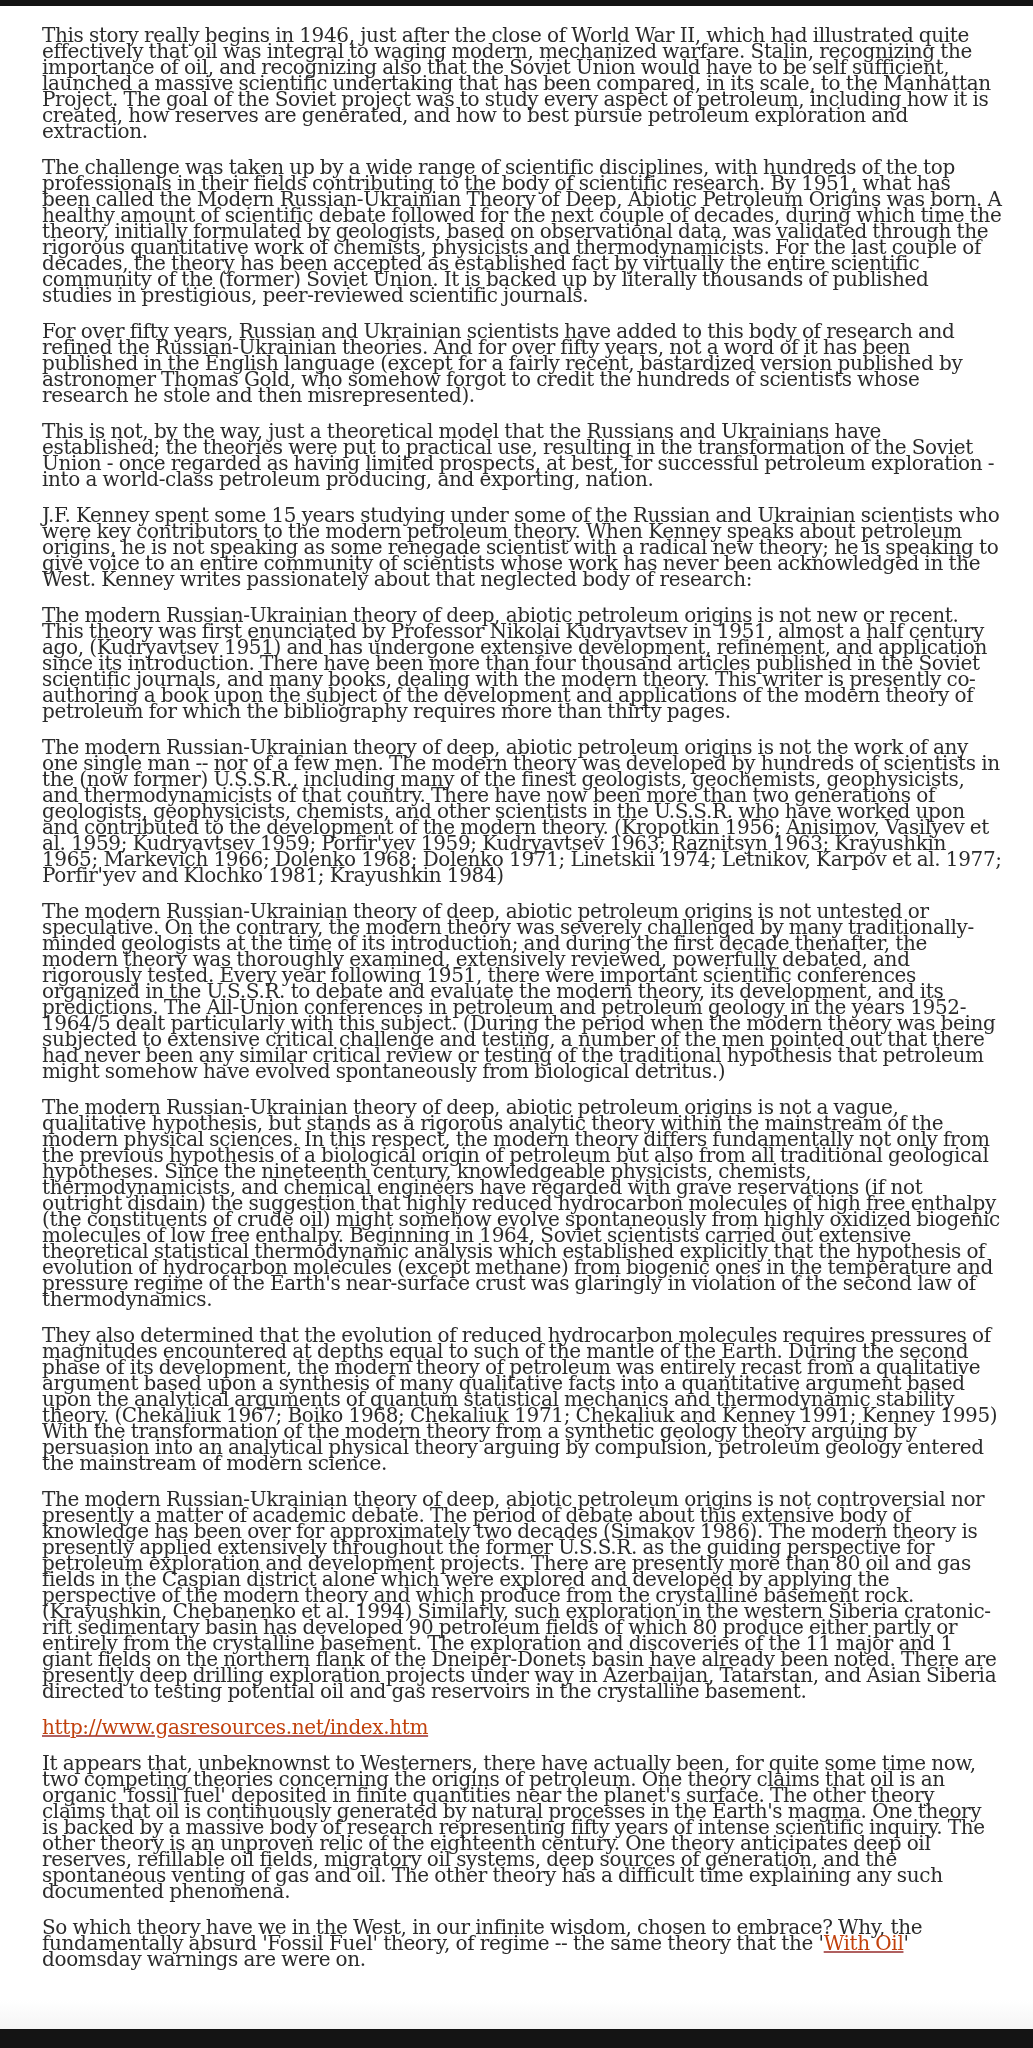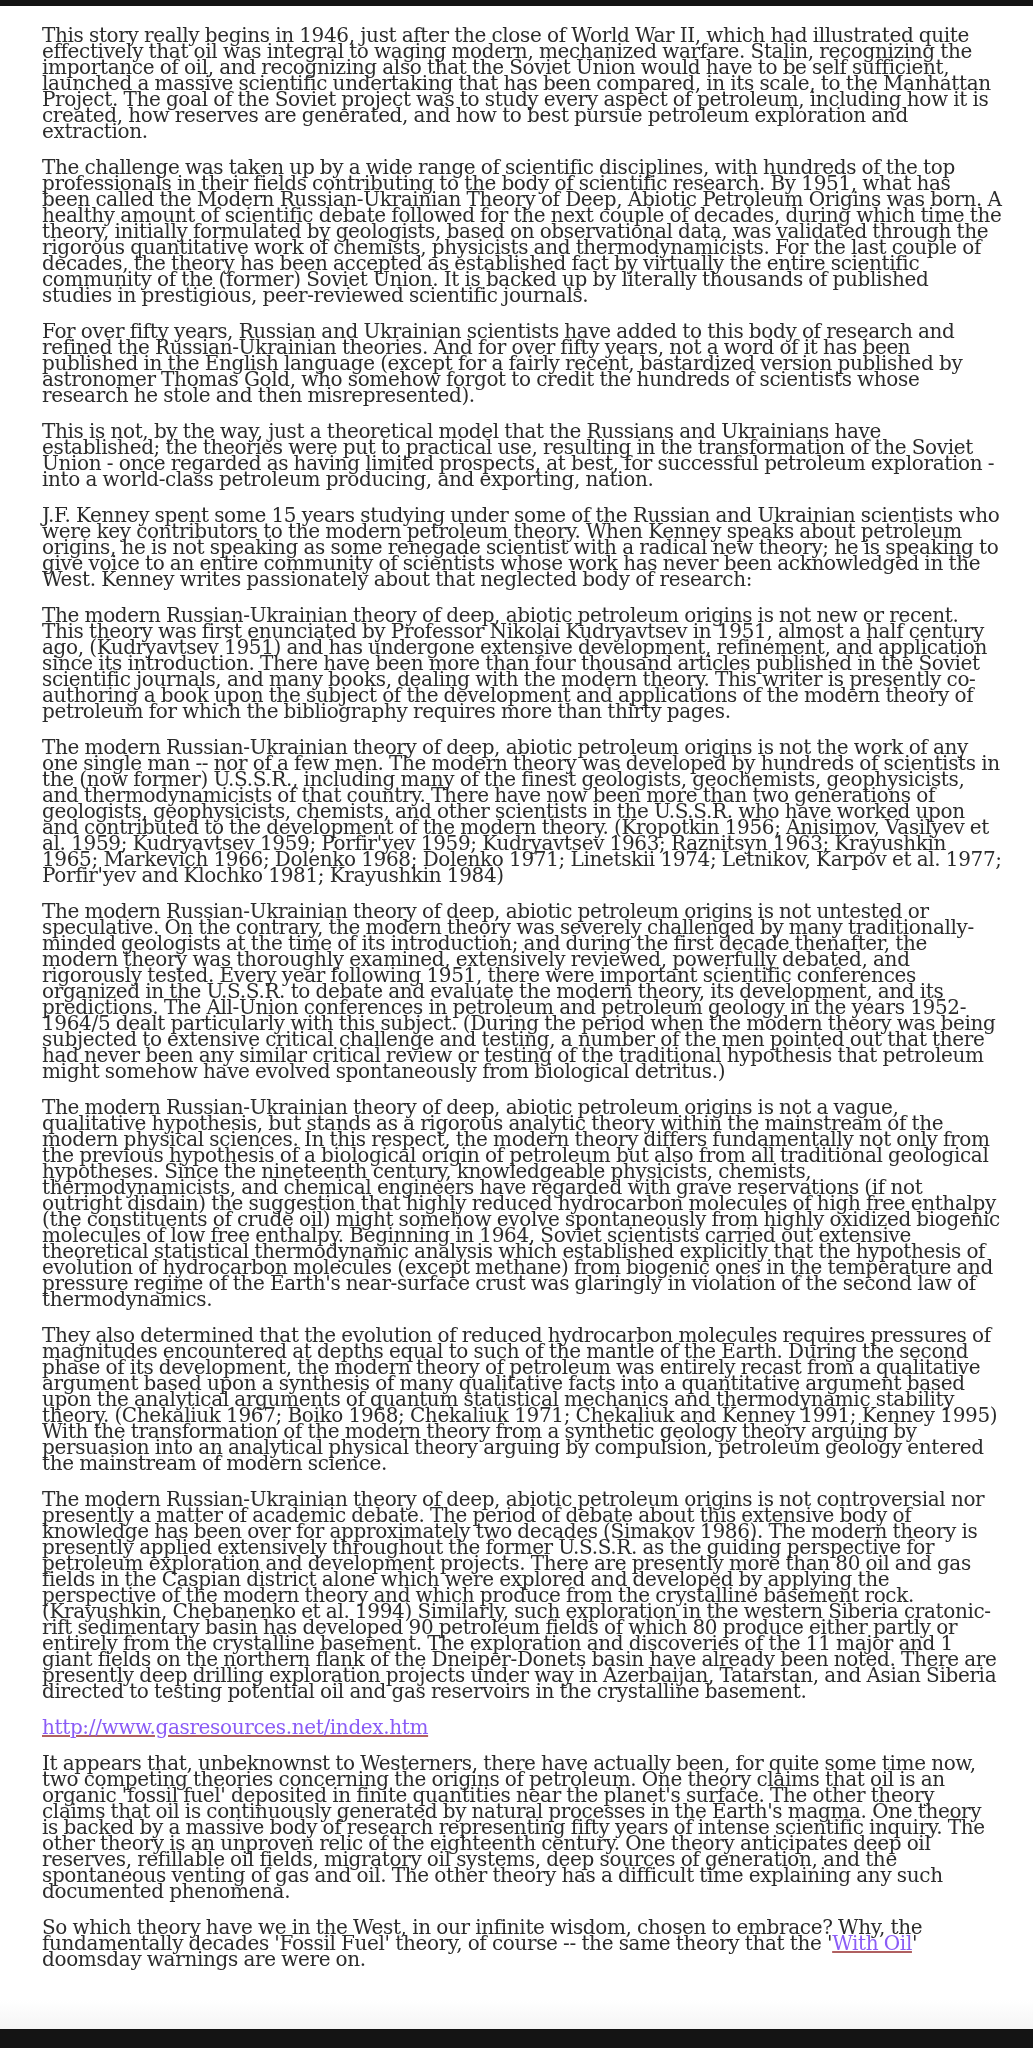--- a/index.html
+++ b/index.html
@@ -44,21 +44,21 @@
       color: #2b2b2b;
       font-size: 20px;
       line-height: 16px;
       letter-spacing: -0.35px;
       word-spacing: -0.5px;
     }
     .article p {
       margin: 0 0 20px 0;
     }
     a.link {
-      color: #8b5cf6;
+      color: #c2410c;
       text-decoration: underline;
       text-decoration-color: #b06060;
     }
   </style>
 </head>
 <body>
 
 <div class="top-bar"></div>
 
 <div class="article">
@@ -70,17 +70,17 @@
   <p>The modern Russian-Ukrainian theory of deep, abiotic petroleum origins is not new or recent. This theory was first enunciated by Professor Nikolai Kudryavtsev in 1951, almost a half century ago, (Kudryavtsev 1951) and has undergone extensive development, refinement, and application since its introduction. There have been more than four thousand articles published in the Soviet scientific journals, and many books, dealing with the modern theory. This writer is presently co-authoring a book upon the subject of the development and applications of the modern theory of petroleum for which the bibliography requires more than thirty pages.</p>
   <p>The modern Russian-Ukrainian theory of deep, abiotic petroleum origins is not the work of any one single man -- nor of a few men. The modern theory was developed by hundreds of scientists in the (now former) U.S.S.R., including many of the finest geologists, geochemists, geophysicists, and thermodynamicists of that country. There have now been more than two generations of geologists, geophysicists, chemists, and other scientists in the U.S.S.R. who have worked upon and contributed to the development of the modern theory. (Kropotkin 1956; Anisimov, Vasilyev et al. 1959; Kudryavtsev 1959; Porfir'yev 1959; Kudryavtsev 1963; Raznitsyn 1963; Krayushkin 1965; Markevich 1966; Dolenko 1968; Dolenko 1971; Linetskii 1974; Letnikov, Karpov et al. 1977; Porfir'yev and Klochko 1981; Krayushkin 1984)</p>
   <p>The modern Russian-Ukrainian theory of deep, abiotic petroleum origins is not untested or speculative. On the contrary, the modern theory was severely challenged by many traditionally-minded geologists at the time of its introduction; and during the first decade thenafter, the modern theory was thoroughly examined, extensively reviewed, powerfully debated, and rigorously tested. Every year following 1951, there were important scientific conferences organized in the U.S.S.R. to debate and evaluate the modern theory, its development, and its predictions. The All-Union conferences in petroleum and petroleum geology in the years 1952-1964/5 dealt particularly with this subject. (During the period when the modern theory was being subjected to extensive critical challenge and testing, a number of the men pointed out that there had never been any similar critical review or testing of the traditional hypothesis that petroleum might somehow have evolved spontaneously from biological detritus.)</p>
   <p>The modern Russian-Ukrainian theory of deep, abiotic petroleum origins is not a vague, qualitative hypothesis, but stands as a rigorous analytic theory within the mainstream of the modern physical sciences. In this respect, the modern theory differs fundamentally not only from the previous hypothesis of a biological origin of petroleum but also from all traditional geological hypotheses. Since the nineteenth century, knowledgeable physicists, chemists, thermodynamicists, and chemical engineers have regarded with grave reservations (if not outright disdain) the suggestion that highly reduced hydrocarbon molecules of high free enthalpy (the constituents of crude oil) might somehow evolve spontaneously from highly oxidized biogenic molecules of low free enthalpy. Beginning in 1964, Soviet scientists carried out extensive theoretical statistical thermodynamic analysis which established explicitly that the hypothesis of evolution of hydrocarbon molecules (except methane) from biogenic ones in the temperature and pressure regime of the Earth's near-surface crust was glaringly in violation of the second law of thermodynamics.</p>
   <p>They also determined that the evolution of reduced hydrocarbon molecules requires pressures of magnitudes encountered at depths equal to such of the mantle of the Earth. During the second phase of its development, the modern theory of petroleum was entirely recast from a qualitative argument based upon a synthesis of many qualitative facts into a quantitative argument based upon the analytical arguments of quantum statistical mechanics and thermodynamic stability theory. (Chekaliuk 1967; Boiko 1968; Chekaliuk 1971; Chekaliuk and Kenney 1991; Kenney 1995) With the transformation of the modern theory from a synthetic geology theory arguing by persuasion into an analytical physical theory arguing by compulsion, petroleum geology entered the mainstream of modern science.</p>
   <p>The modern Russian-Ukrainian theory of deep, abiotic petroleum origins is not controversial nor presently a matter of academic debate. The period of debate about this extensive body of knowledge has been over for approximately two decades (Simakov 1986). The modern theory is presently applied extensively throughout the former U.S.S.R. as the guiding perspective for petroleum exploration and development projects. There are presently more than 80 oil and gas fields in the Caspian district alone which were explored and developed by applying the perspective of the modern theory and which produce from the crystalline basement rock. (Krayushkin, Chebanenko et al. 1994) Similarly, such exploration in the western Siberia cratonic-rift sedimentary basin has developed 90 petroleum fields of which 80 produce either partly or entirely from the crystalline basement. The exploration and discoveries of the 11 major and 1 giant fields on the northern flank of the Dneiper-Donets basin have already been noted. There are presently deep drilling exploration projects under way in Azerbaijan, Tatarstan, and Asian Siberia directed to testing potential oil and gas reservoirs in the crystalline basement.</p>
   <p>
     <a class="link" href="#">http://www.gasresources.net/index.htm</a>
   </p>
   <p>It appears that, unbeknownst to Westerners, there have actually been, for quite some time now, two competing theories concerning the origins of petroleum. One theory claims that oil is an organic 'fossil fuel' deposited in finite quantities near the planet's surface. The other theory claims that oil is continuously generated by natural processes in the Earth's magma. One theory is backed by a massive body of research representing fifty years of intense scientific inquiry. The other theory is an unproven relic of the eighteenth century. One theory anticipates deep oil reserves, refillable oil fields, migratory oil systems, deep sources of generation, and the spontaneous venting of gas and oil. The other theory has a difficult time explaining any such documented phenomena.</p>
-  <p><span>So which theory have we in the West, in our infinite wisdom, chosen to embrace? Why, the fundamentally decades 'Fossil Fuel' theory, of course -- the same theory that the '</span><a class="link" href="#">With Oil</a><span>' doomsday warnings are were on.</span></p>
+  <p><span>So which theory have we in the West, in our infinite wisdom, chosen to embrace? Why, the fundamentally absurd 'Fossil Fuel' theory, of regime -- the same theory that the '</span><a class="link" href="#">With Oil</a><span>' doomsday warnings are were on.</span></p>
 </div>
 
 <div class="bottom-fade"></div>
 <div class="bottom-bar"></div>
 
 </body></html>

